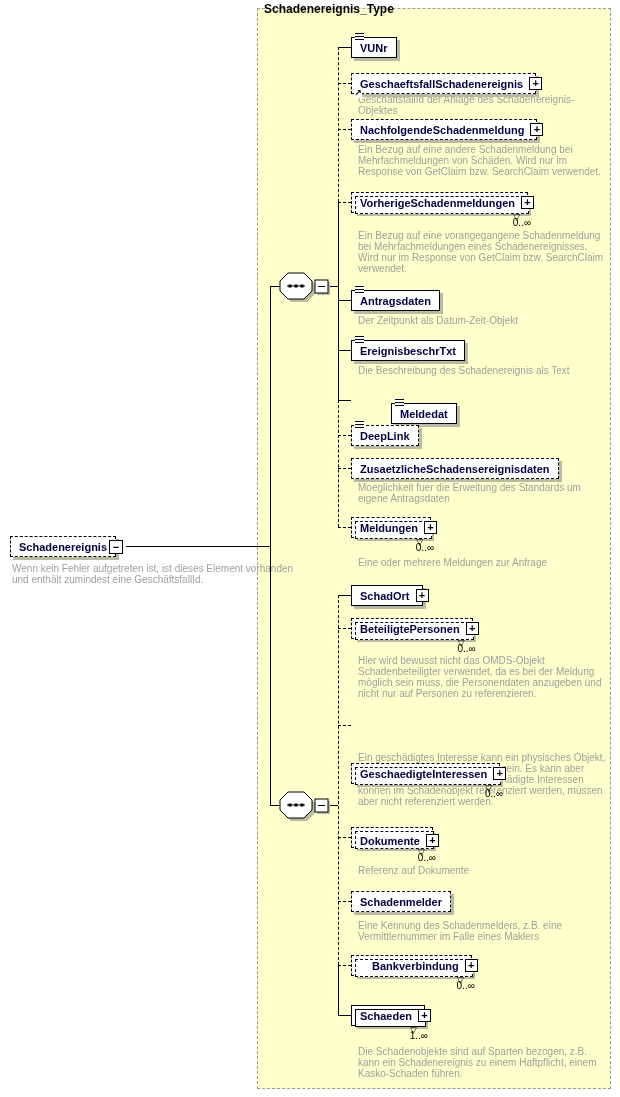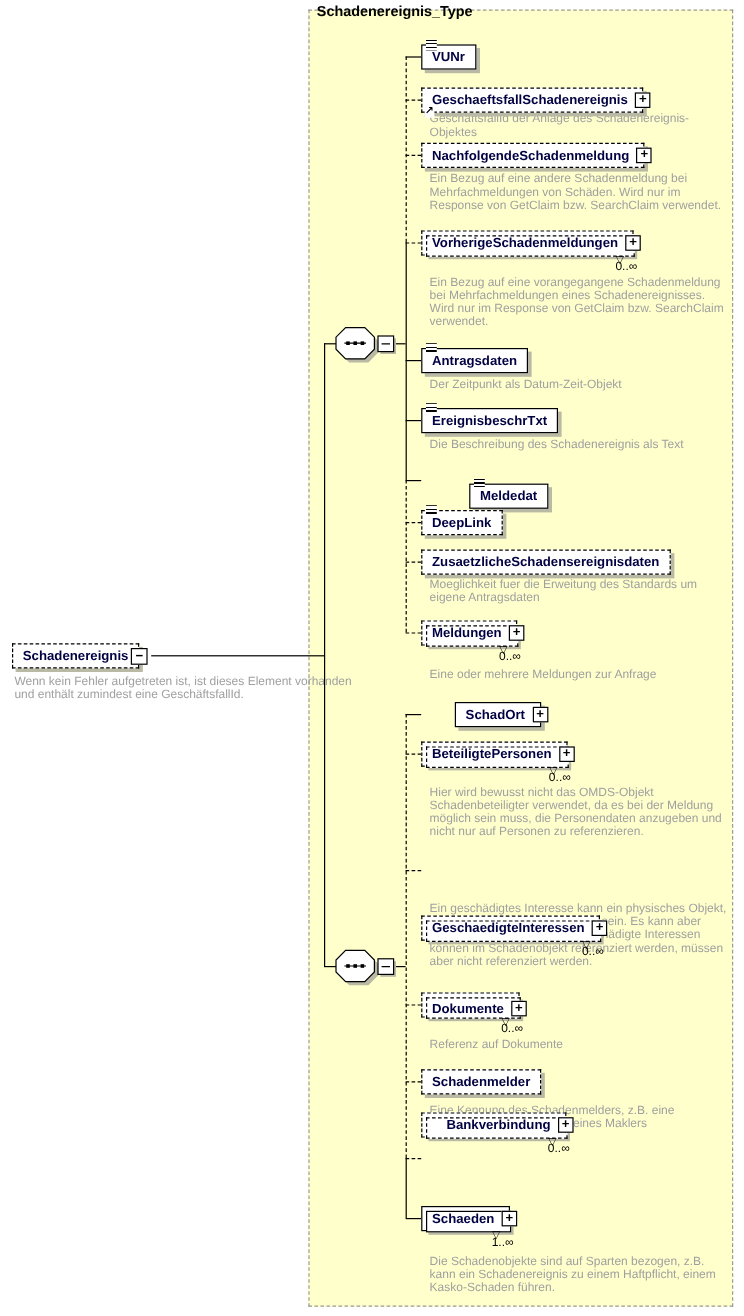--- a/index.html
+++ b/index.html
@@ -192,21 +192,21 @@
 <div class="desc" style="top:482px;">Moeglichkeit fuer die Erweitung des Standards um eigene Antragsdaten</div>
 
 <div class="elem dashed multi" style="top:517px;">
   <span>Meldungen</span>
   <span class="plus">+</span>
   <span class="tri">▽</span>
   <span class="occ">0..∞</span>
 </div>
 <div class="desc" style="top:557px;">Eine oder mehrere Meldungen zur Anfrage</div>
 
-<div class="elem" style="top:585px;margin-left:28px;">
+<div class="elem" style="top:585px;">
   <span>SchadOrt</span>
   <span class="plus">+</span>
 </div>
 
 <div class="elem dashed multi" style="top:618px;">
   <span>BeteiligtePersonen</span>
   <span class="plus">+</span>
   <span class="tri">▽</span>
   <span class="occ">0..∞</span>
 </div>
@@ -226,21 +226,21 @@
   <span class="tri">▽</span>
   <span class="occ">0..∞</span>
 </div>
 <div class="desc" style="top:865px;">Referenz auf Dokumente</div>
 
 <div class="elem dashed" style="top:891px;">
   <span>Schadenmelder</span>
 </div>
 <div class="desc" style="top:920px;">Eine Kennung des Schadenmelders, z.B. eine Vermittlernummer im Falle eines Maklers</div>
 
-<div class="elem dashed multi" style="top:927px;padding-left:20px;">
+<div class="elem dashed multi" style="top:955px;padding-left:20px;">
   <span>Bankverbindung</span>
   <span class="plus">+</span>
   <span class="tri">▽</span>
   <span class="occ">0..∞</span>
 </div>
 
 <div class="elem multi" style="top:1005px;">
   <span>Schaeden</span>
   <span class="plus">+</span>
   <span class="tri">▽</span>

